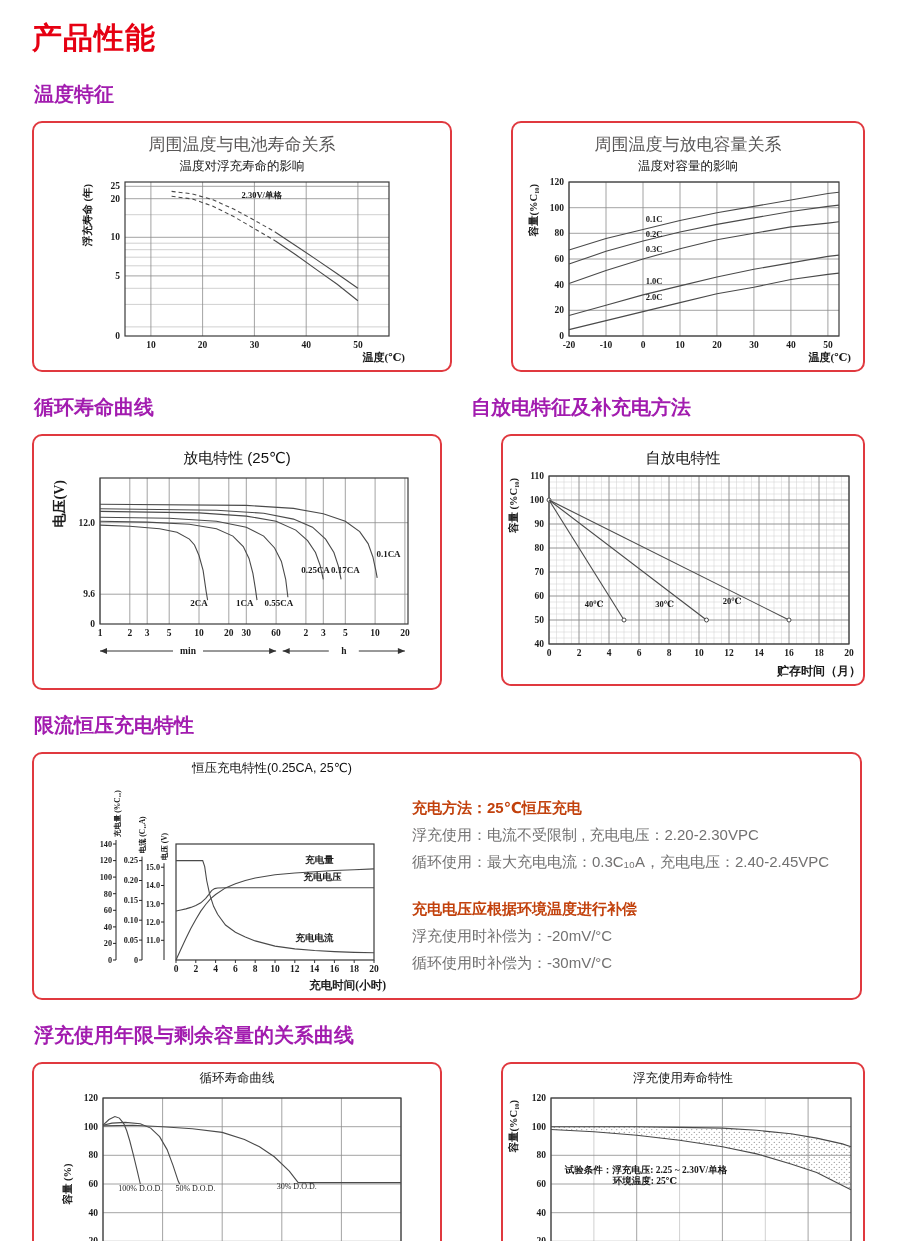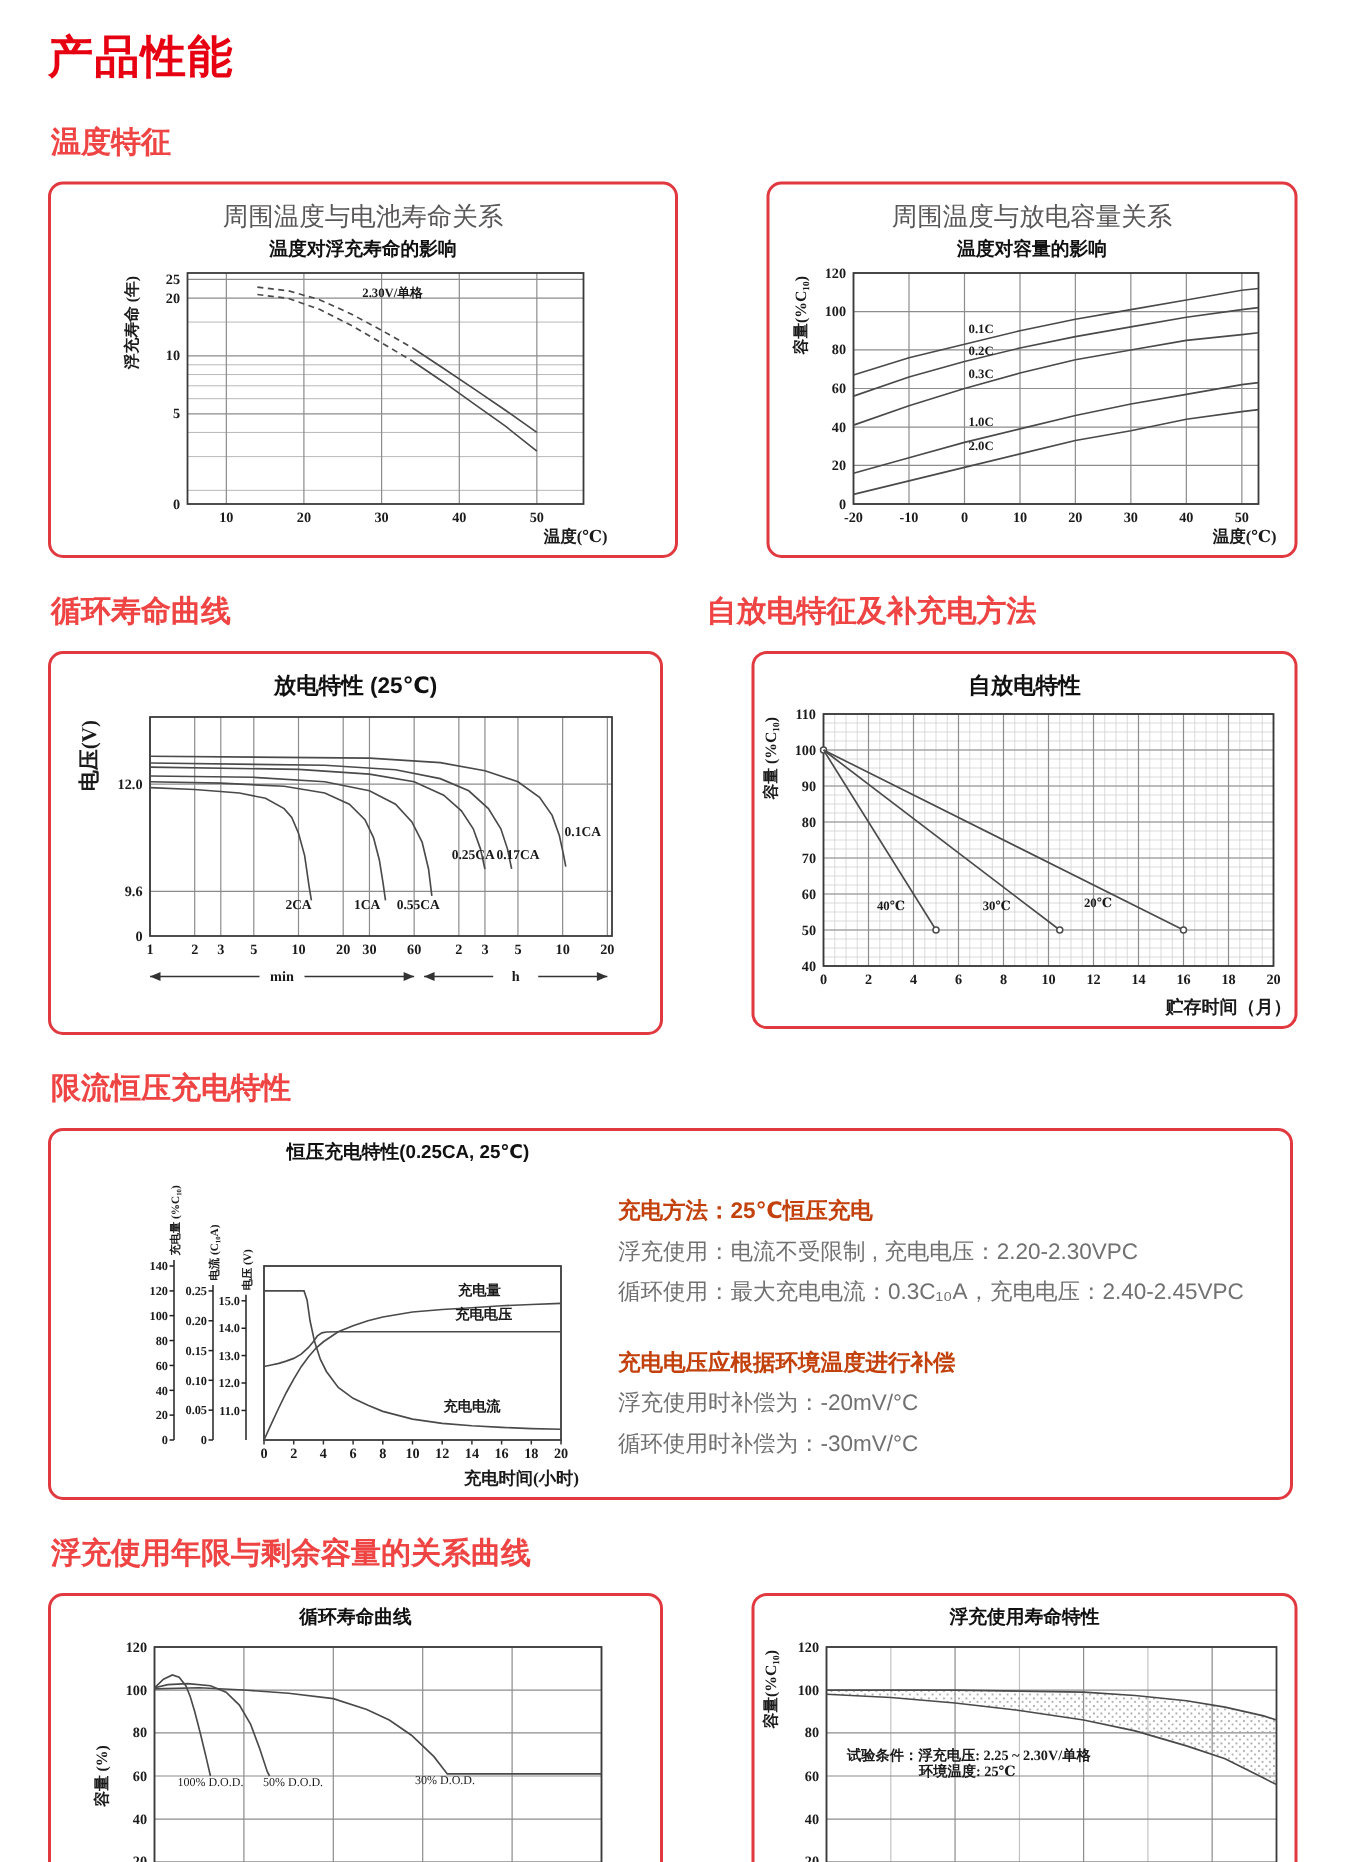--- a/index.html
+++ b/index.html
@@ -1,27 +1,27 @@
 <!DOCTYPE html>
 <html><head>
 <meta charset="utf-8">
 <style>
   html,body{margin:0;padding:0;background:#fff;}
   body{width:900px;font-family:"Liberation Sans","DejaVu Sans",sans-serif;color:#3e3a39;}
   .page{padding:14px 35px 24px 32px;width:833px;}
   .main-title{font-size:30px;font-weight:bold;color:#e60012;margin:4px 0 18px 0;letter-spacing:1px;}
-  .sec-h{font-size:20px;font-weight:bold;color:#ef4444;margin:22px 0 13px 2px;}
+  .sec-h{font-size:20px;font-weight:bold;color:#a21caf;margin:22px 0 13px 2px;}
   .hdr-row{display:flex;}
   .hdr-row .sec-h.left{width:435px;margin-bottom:13px;}
   .row{display:flex;align-items:flex-start;}
   .col-l{width:440px;}
   .col-r{width:371px;margin-left:59px;}
   .rbox{border:2px solid #e0393f;border-radius:10px;background:#fff;padding:6px 0 4px 0;}
   .box-big-title{text-align:center;color:#595757;font-size:17px;margin:4px 0 2px 0;}
-  .chart-title{text-align:center;font-weight:bold;font-size:12.5px;color:#111;line-height:16px;}
+  .chart-title{text-align:center;font-weight:normal;font-size:12.5px;color:#111;line-height:16px;}
   .chart-title.big{font-size:15px;margin-top:8px;}
   .chart-title.charge{width:336px;padding-left:104px;box-sizing:border-box;margin-top:0;}
   svg.chart{display:block;margin:0 auto;}
   svg text{font-family:"Liberation Serif","DejaVu Serif",serif;fill:#1a1a1a;}
   .charge-flex{display:flex;align-items:flex-start;padding-left:18px;}
   .charge-text{margin:34px 0 0 24px;font-size:15px;line-height:27px;color:#727171;}
   .charge-text .bold{font-weight:bold;color:#c2410c;}
   .charge-text .spacer{height:20px;}
   .rbox.full{width:830px;box-sizing:border-box;}
 </style>

